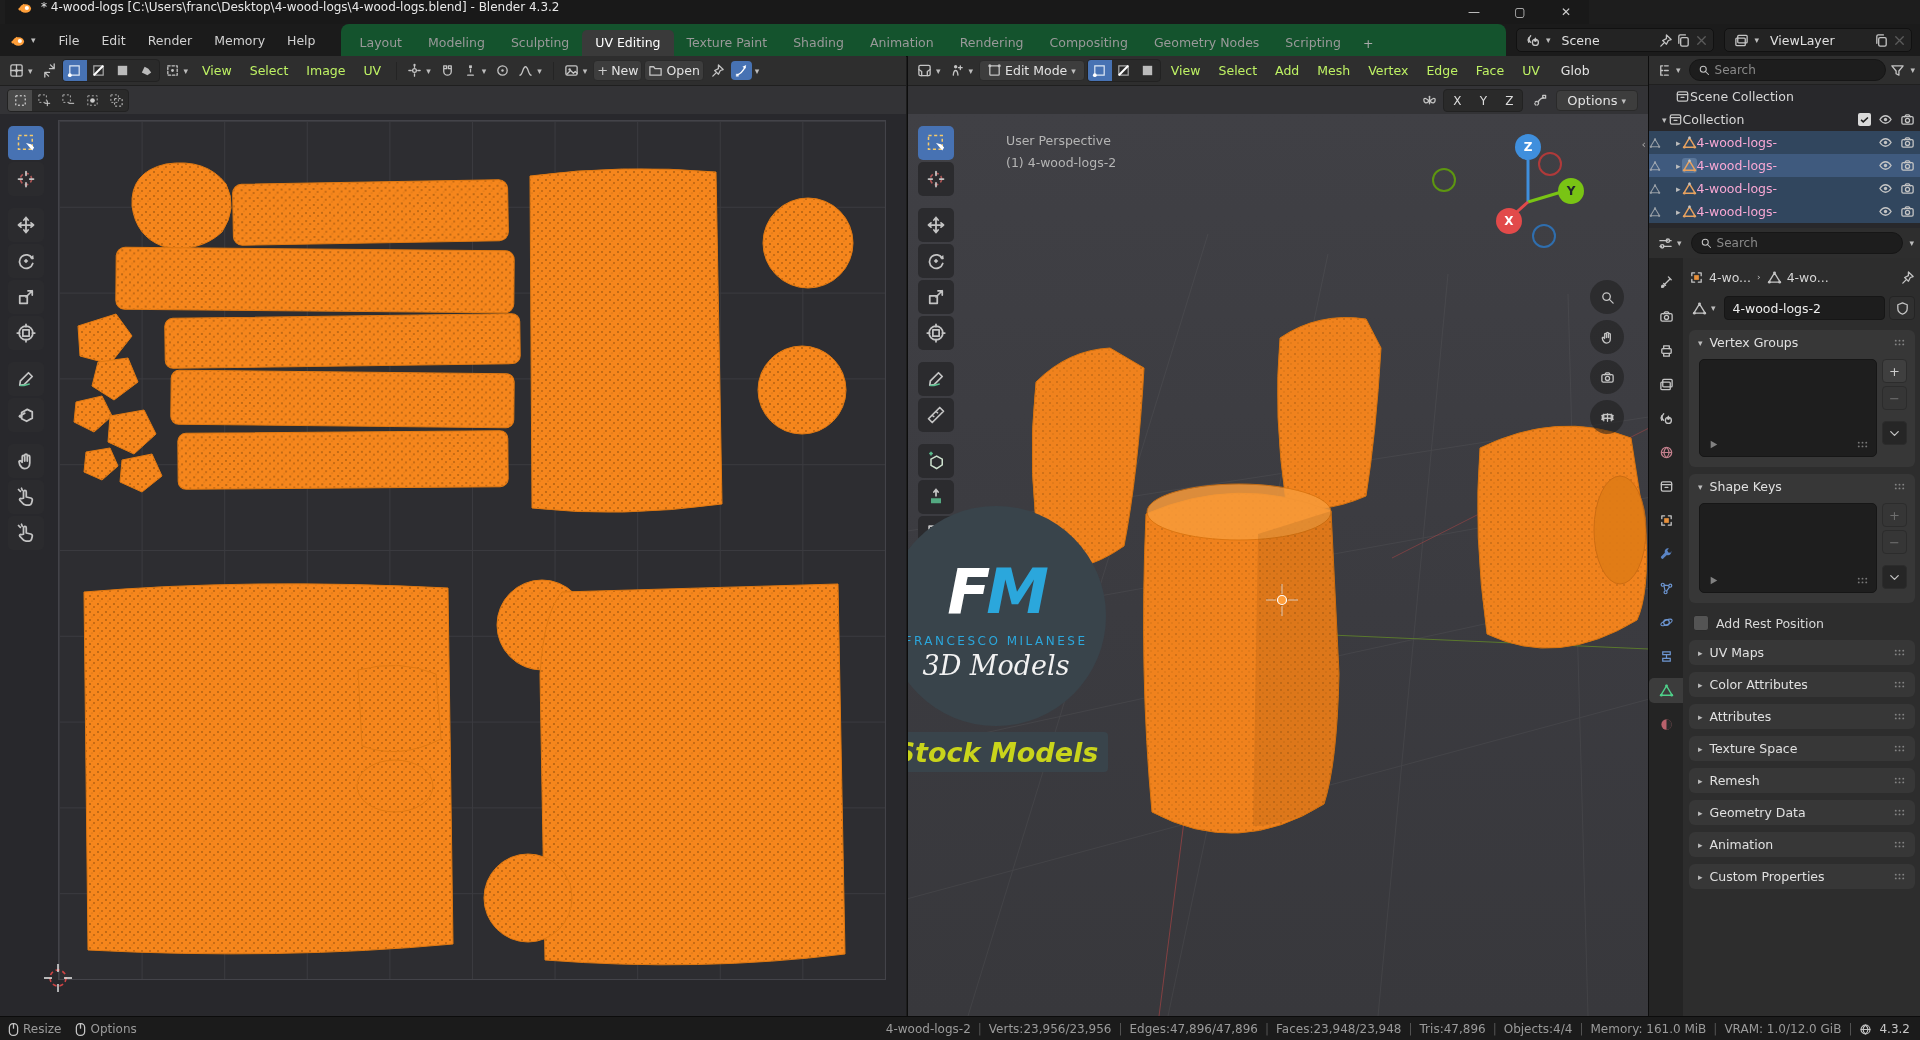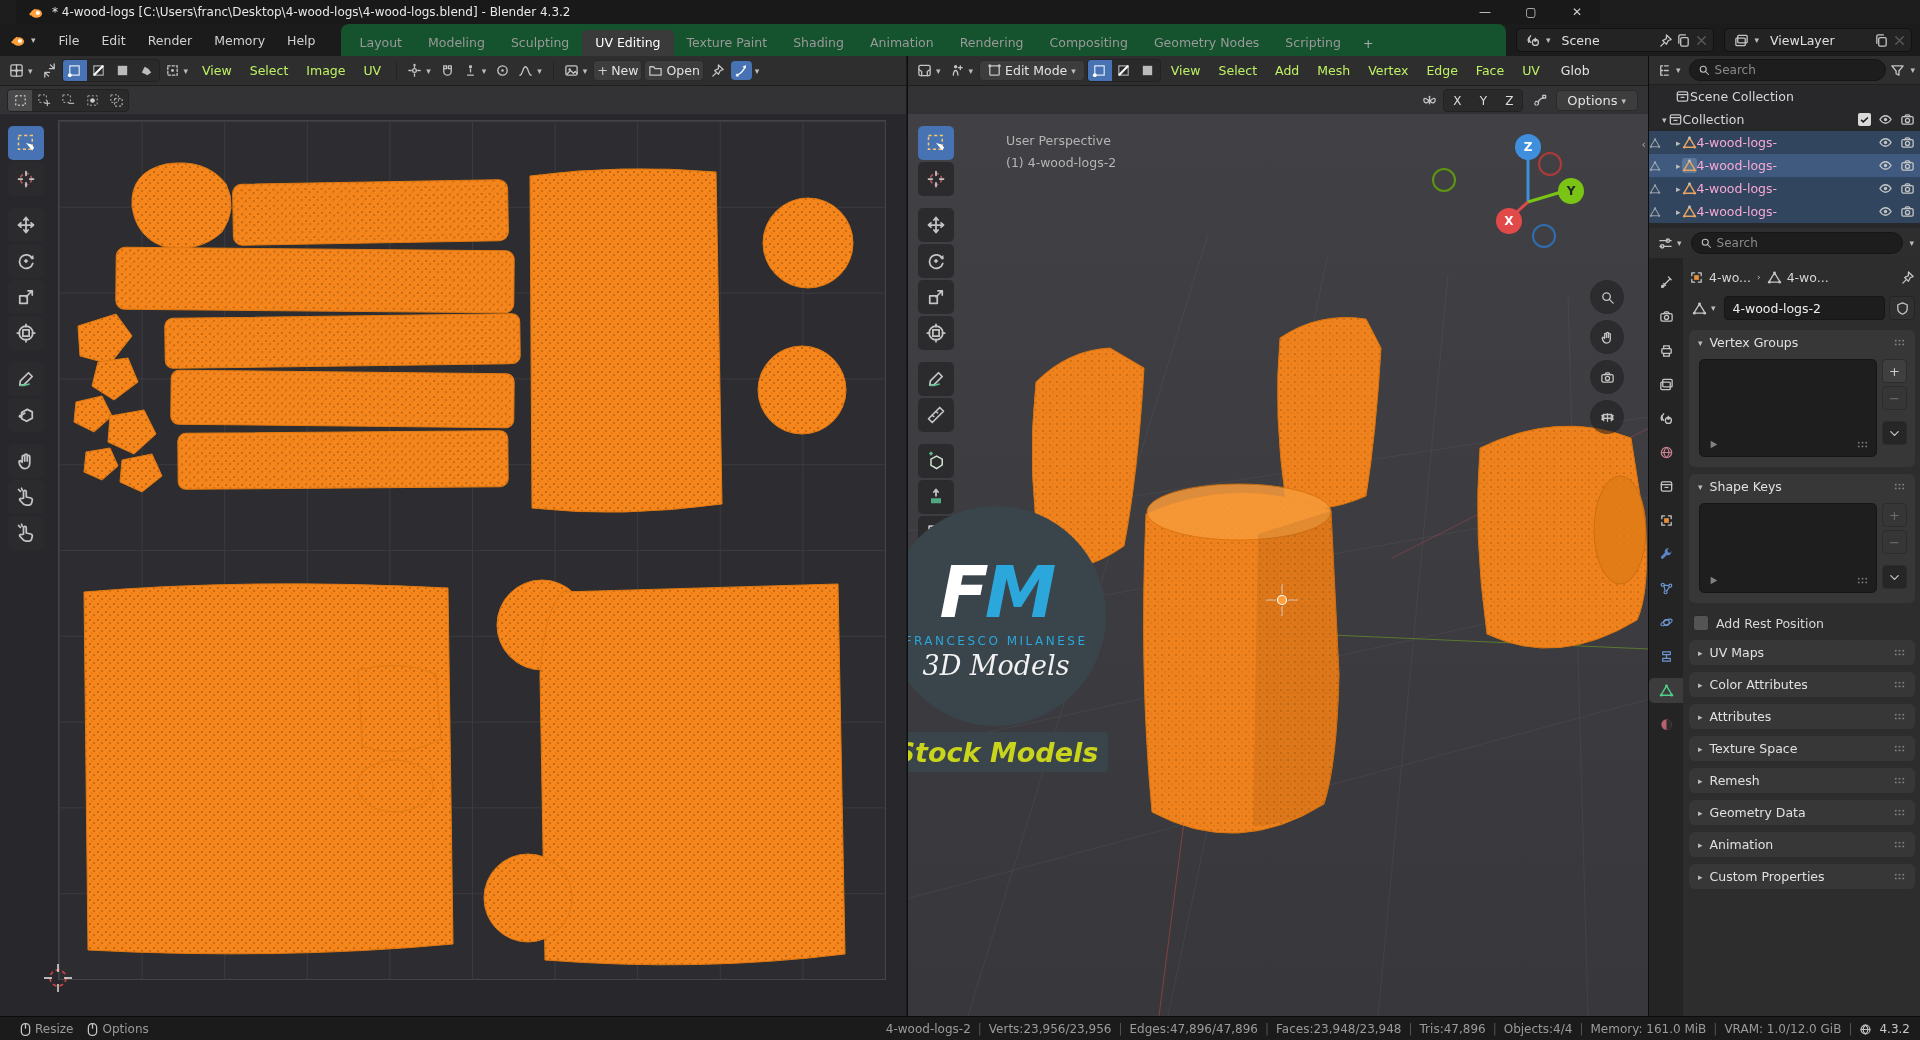--- a/index.html
+++ b/index.html
@@ -7,21 +7,21 @@
        font-family:"DejaVu Sans","Liberation Sans",sans-serif;color:#d6d6d6;
        font-size:13px;overflow:hidden;user-select:none;}
   .abs{position:absolute;}
   .row{display:flex;align-items:center;}
   svg.ic{width:15px;height:15px;flex:none;}
   svg.ic *{vector-effect:non-scaling-stroke;}
   .st{stroke:#c4c4c4;fill:none;stroke-width:1.4;stroke-linecap:round;stroke-linejoin:round;}
   .fi{fill:#c4c4c4;stroke:none;}
 
   
-  #titlebar{left:16px;top:0;width:1584px;height:24px;background:#191919;display:flex;align-items:center;
+  #titlebar{left:5px;top:0;width:1584px;height:24px;background:#191919;display:flex;
             border-bottom:1px solid #0e0e0e;font-size:12px;color:#e8e8e8;}
   #titlebar .logo{margin:0 9px 0 12px;}
   .winbtns{margin-left:auto;display:flex;}
   .winbtn{width:46px;height:24px;display:flex;align-items:center;justify-content:center;color:#cfcfcf;font-size:12px;}
 
   
   #topbar{left:0;top:24px;width:1920px;height:32px;background:#1b1b1b;display:flex;align-items:stretch;
           border-bottom:1px solid #0d0d0d;}
   .menu-item{padding:0 11px;display:flex;align-items:center;color:#d2d2d2;font-size:12.5px;}
   #tabstrip{display:flex;align-items:flex-end;background:#14532d;margin-left:14px;padding:3px 6px 0 6px;
@@ -72,21 +72,21 @@
   .navball{position:absolute;right:62px;top:18px;width:110px;height:110px;}
   .vpbtn{position:absolute;right:24px;width:34px;height:34px;border-radius:50%;background:rgba(30,30,30,.55);
          display:flex;align-items:center;justify-content:center;}
   .axis-bubble{width:26px;height:26px;border-radius:50%;display:flex;align-items:center;justify-content:center;
                font-size:12px;font-weight:bold;color:#20262b;position:absolute;}
   .axis-hollow{width:20px;height:20px;border-radius:50%;position:absolute;border:2px solid;}
 
   
   #fm-circle{position:absolute;left:-22px;top:392px;width:220px;height:220px;border-radius:50%;
              background:#39444b;display:flex;flex-direction:column;align-items:center;justify-content:center;z-index:6;}
-  #fm-letters{font-size:72px;font-style:italic;font-weight:bold;line-height:80px;letter-spacing:-4px;}
+  #fm-letters{font-size:63px;font-style:italic;font-weight:bold;line-height:80px;letter-spacing:-4px;}
   #fm-name{font-size:12px;letter-spacing:2.5px;color:#2ba7dc;margin-top:2px;}
   #fm-sub{font-size:27px;font-style:italic;color:#f2f2f2;margin-top:2px;font-family:"DejaVu Serif",serif;}
   #fm-badge{position:absolute;left:-22px;top:618px;width:222px;height:40px;background:#39444b;border-radius:4px;
             display:flex;align-items:center;justify-content:center;z-index:6;}
   #fm-badge span{color:#c9d41b;font-size:27px;font-weight:bold;font-style:italic;}
 
   
   #outliner{position:absolute;left:0;top:0;width:272px;height:172px;background:#28282b;border-bottom:1px solid #0d0d0d;overflow:hidden;}
   .ol-header{height:28px;background:#2e2e2e;border-bottom:1px solid #202020;display:flex;align-items:center;padding:0 5px;gap:4px;}
   .searchpill{flex:1;display:flex;align-items:center;gap:5px;background:#1d1d1d;border:1px solid #161616;
@@ -123,21 +123,21 @@
         display:flex;align-items:center;justify-content:center;font-size:13px;}
   .sbtn.dim{color:#6e6e6e;background:#363636;}
   .sbtn.dark{background:#262626;margin-top:8px;}
   .checkrow{display:flex;align-items:center;gap:7px;height:26px;padding-left:4px;color:#d8d8d8;font-size:12.5px;margin-bottom:4px;}
   .checkbox{width:14px;height:14px;border-radius:3px;background:#545454;border:1px solid #2a2a2a;}
   .grip{opacity:.55;}
 
   
   #statusbar{left:0;top:1016px;width:1920px;height:24px;background:#1b1b1b;border-top:1px solid #0c0c0c;
              display:flex;align-items:center;font-size:12px;color:#9b9b9b;}
-  #statusbar .lft{display:flex;align-items:center;gap:14px;padding-left:8px;margin-left:12px;}
+  #statusbar .lft{display:flex;align-items:center;gap:14px;padding-left:8px;}
   #statusbar .rgt{margin-left:auto;display:flex;align-items:center;gap:7px;padding-right:10px;}
   #statusbar .sep{color:#555;}
   .mouseic{width:11px;height:15px;}
 </style>
 </head>
 <body>
 
 <svg width="0" height="0" style="position:absolute">
   <defs>
     <symbol id="s-chevd" viewBox="0 0 16 16">

